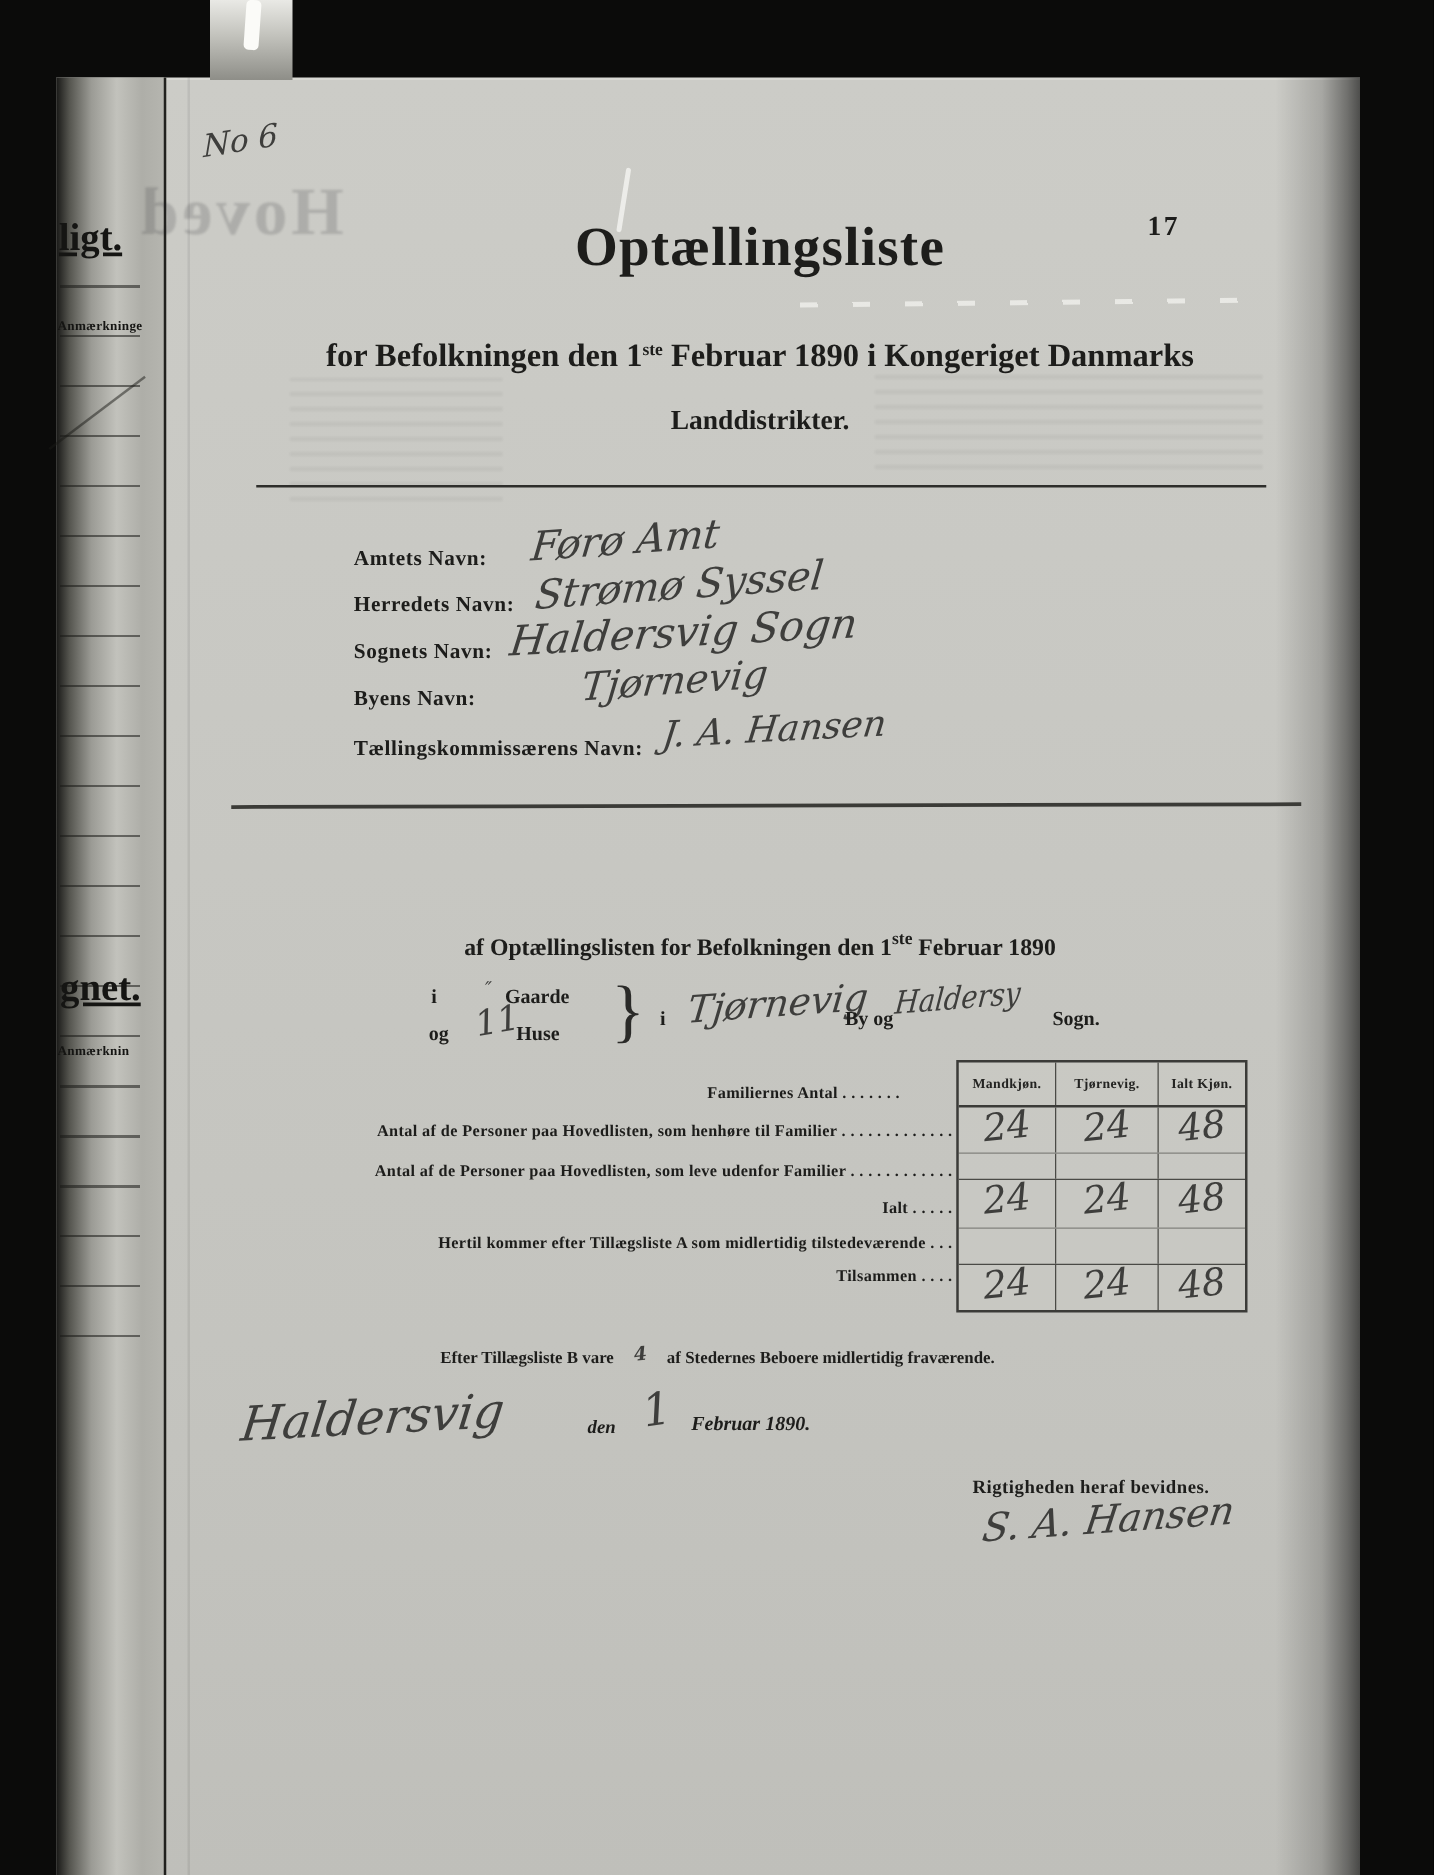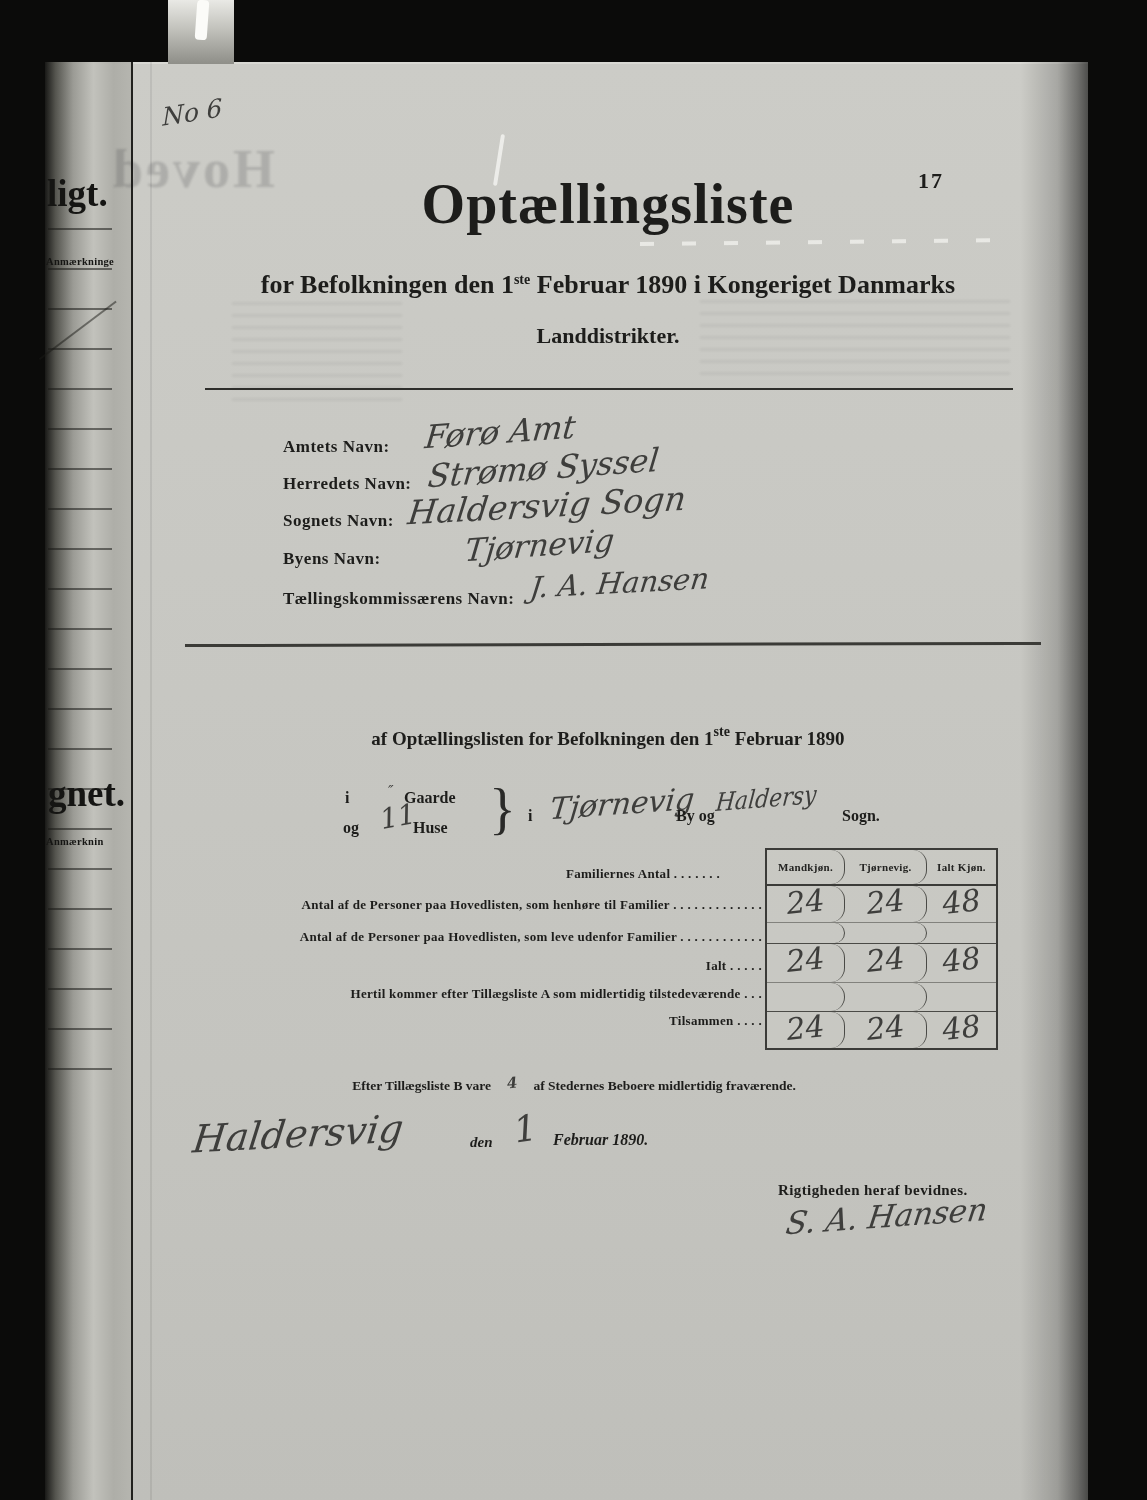--- a/index.html
+++ b/index.html
@@ -33,21 +33,21 @@
   .tab-streak{left:196px;top:0;width:12px;height:40px;background:#fbfbf8;transform:rotate(4deg);border-radius:4px;}
   .scratch{left:497px;top:134px;width:4px;height:52px;background:rgba(242,242,238,0.85);transform:rotate(9deg);border-radius:3px;}
 
   
   .ruled-lines{
     left:48px;top:228px;width:64px;height:880px;
     background:repeating-linear-gradient(180deg,rgba(25,25,22,0.55) 0 2px,transparent 2px 40px);
   }
   .diag-line{left:40px;top:358px;width:96px;height:2px;background:rgba(25,25,22,0.5);transform:rotate(-37deg);transform-origin:left bottom;}
   .frag{color:#151513;font-weight:700;white-space:nowrap;overflow:hidden;}
-  .frag-big{font-size:37px;}
+  .frag-big{font-size:31px;text-decoration:underline;}
   .frag-small{font-size:10.5px;width:86px;letter-spacing:0.3px;}
   .frag-1{left:47px;top:172px;}
   .frag-2{left:46px;top:256px;}
   .frag-3{left:48px;top:762px;margin-top:10px;}
   .frag-4{left:46px;top:836px;}
 
   
   .showthrough{
     left:40px;top:138px;width:235px;height:70px;
     font-size:54px;font-weight:700;color:rgba(30,30,35,0.17);
@@ -63,40 +63,40 @@
 
   
   .print{color:#1d1d1b;font-weight:700;}
   .center{text-align:center;}
   .hand{
     display:inline-block;font-family:"DejaVu Serif",serif;font-style:italic;
     color:#3e3e3c;white-space:nowrap;
   }
 
   .hand-no{left:162px;top:98px;font-size:25px;transform:rotate(-9deg) skewX(-8deg);}
-  .doc-title{left:208px;top:172px;width:800px;font-size:56px;letter-spacing:1px;}
+  .doc-title{left:208px;top:172px;width:800px;font-size:44px;letter-spacing:1px;}
   .page-num{left:918px;top:168px;font-size:22px;letter-spacing:2px;}
   .subtitle-1{left:128px;top:270px;width:960px;font-size:26px;}
   .subtitle-2{left:128px;top:323px;width:960px;font-size:22px;}
   .sup{font-size:14px;vertical-align:9px;}
 
   .rule-1{left:205px;top:388px;width:808px;height:2px;background:#2e2e2b;}
   .rule-2{left:185px;top:643px;width:856px;height:3px;background:#3b3b37;transform:rotate(-0.15deg);}
 
   .field-label{font-size:17px;letter-spacing:0.5px;}
   .lbl-0{left:283px;top:437px;} .lbl-1{left:283px;top:474px;} .lbl-2{left:283px;top:511px;}
   .lbl-3{left:283px;top:549px;} .lbl-4{left:283px;top:589px;}
   .val-0{left:425px;top:413px;font-size:32px;transform:rotate(-4deg) skewX(-10deg);}
   .val-1{left:428px;top:449px;font-size:32px;transform:rotate(-4deg) skewX(-10deg);}
   .val-2{left:408px;top:486px;font-size:33px;transform:rotate(-3deg) skewX(-10deg);}
   .val-3{left:465px;top:527px;font-size:31px;transform:rotate(-4deg) skewX(-10deg);}
   .val-4{left:530px;top:566px;font-size:29px;transform:rotate(-3deg) skewX(-10deg);}
 
   .sum-head{left:208px;top:700px;width:800px;font-size:29px;letter-spacing:1px;}
-  .sum-sub{left:208px;top:724px;width:800px;font-size:19px;}
+  .sum-sub{left:208px;top:744px;width:800px;font-size:19px;}
 
   
   .loc-i1{left:345px;top:789px;font-size:16px;}
   .loc-gaarde-mark{left:388px;top:782px;font-size:15px;}
   .loc-gaarde{left:404px;top:789px;font-size:16px;}
   .loc-og{left:343px;top:819px;font-size:16px;}
   .loc-huse-val{left:380px;top:800px;font-size:28px;transform:rotate(-10deg);}
   .loc-huse{left:413px;top:819px;font-size:16px;}
   .loc-brace{left:489px;top:777px;font-size:56px;font-weight:400;color:#2a2a28;}
   .loc-i2{left:528px;top:807px;font-size:16px;}
@@ -104,21 +104,21 @@
   .loc-by-lbl{left:676px;top:807px;font-size:16px;}
   .loc-sogn-val{left:716px;top:788px;font-size:25px;transform:scaleX(0.88) rotate(-4deg) skewX(-10deg);transform-origin:left;}
   .loc-sogn-lbl{left:842px;top:807px;font-size:16px;}
 
   
   .sum-table{
     left:765px;top:848px;width:229px;
     border:2px solid #3b3b38;background:rgba(210,210,205,0.25);
   }
   .t-row{display:grid;grid-template-columns:78px 82px 69px;}
-  .t-cell{border-right:1.5px solid #4a4a46;position:relative;overflow:visible;border-radius:14px;}
+  .t-cell{border-right:1.5px solid #4a4a46;position:relative;overflow:visible;}
   .t-cell:last-child{border-right:none;}
   .t-head{height:34px;border-bottom:2px solid #3b3b38;}
   .t-head .t-cell{display:flex;align-items:center;justify-content:center;
     font-size:11px;font-weight:700;letter-spacing:0.3px;color:#242422;}
   .t-r0{height:36px;border-bottom:1px solid rgba(60,60,55,0.5);}
   .t-r1{height:20px;border-bottom:1.5px solid #4a4a46;}
   .t-r2{height:38px;border-bottom:1px solid rgba(60,60,55,0.5);}
   .t-r3{height:28px;border-bottom:1.5px solid #4a4a46;}
   .t-r4{height:36px;}
   .tv{position:absolute;left:0;right:0;text-align:center;top:-2px;font-size:30px;transform:rotate(-6deg);}

